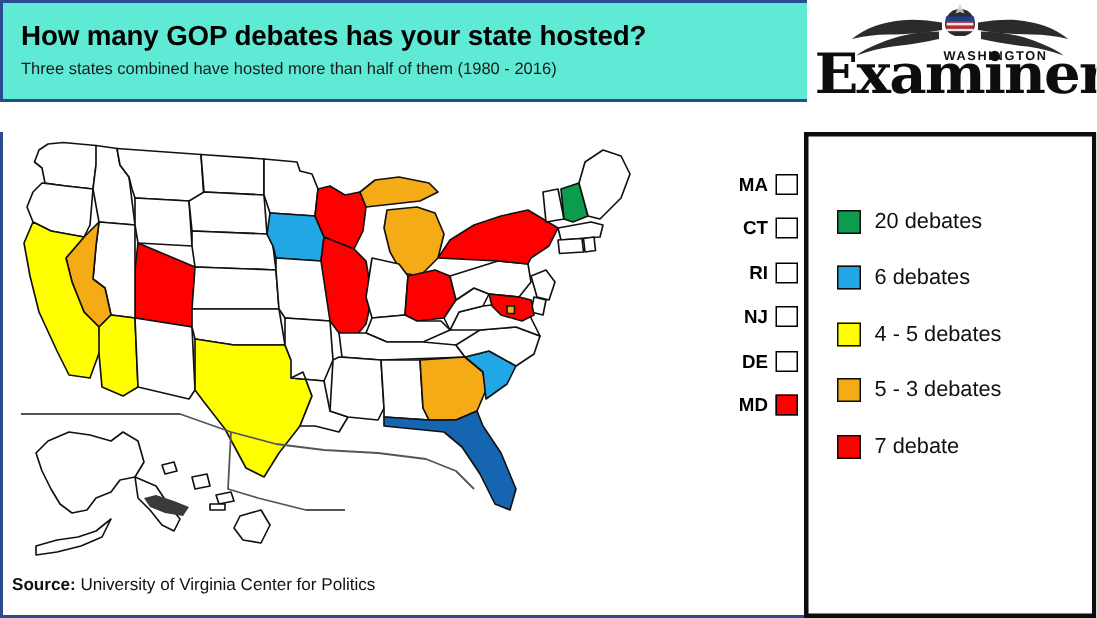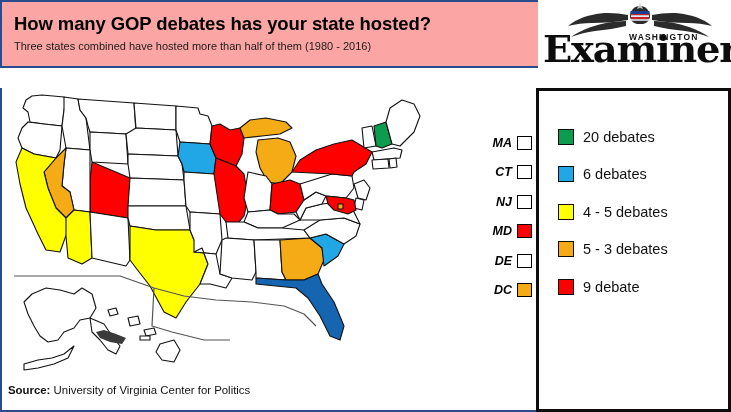--- a/index.html
+++ b/index.html
@@ -20,21 +20,21 @@
     box-sizing: border-box;
   }
 
   
   .header-band {
     position: absolute;
     left: 0;
     top: 0;
     width: 538px;
     height: 68px;
-    background: #fca5a5;
+    background: #5eead4;
     border: 2px solid #2a4b8d;
     border-right: none;
     box-sizing: border-box;
     text-decoration: underline;
   }
   .header-title {
     position: absolute;
     left: 12px;
     top: 11px;
     width: 510px;
@@ -123,23 +123,22 @@
     color: #111;
     white-space: nowrap;
     text-align: center;
   }
   .source-line b { font-weight: bold; }
 
   
   .state-tags {
     position: absolute;
     left: 466px;
-    top: 40px;
+    top: 20px;
     width: 64px;
-    font-style: italic;
   }
   .state-tag {
     display: flex;
     align-items: center;
     justify-content: flex-end;
     height: 29.5px;
     gap: 5px;
   }
   .state-tag .abbr {
     font-size: 12.5px;
@@ -166,21 +165,21 @@
     box-sizing: border-box;
     background: #ffffff;
   }
   .legend-list {
     position: absolute;
     left: 19px;
     top: 27px;
   }
   .legend-row {
     display: flex;
-    align-items: center;
+    align-items: flex-end;
     height: 37.5px;
     gap: 9px;
   }
   .legend-row .lswatch {
     width: 16px;
     height: 16px;
     border: 1.4px solid #0d0d0d;
     box-sizing: border-box;
     flex: 0 0 auto;
   }
@@ -358,34 +357,34 @@
     <div class="state-tags">
       <div class="state-tag">
         <span class="abbr">MA</span>
         <span class="swatch"></span>
       </div>
       <div class="state-tag">
         <span class="abbr">CT</span>
         <span class="swatch"></span>
       </div>
       <div class="state-tag">
+        <span class="abbr">RI</span>
+        <span class="swatch"></span>
+      </div>
+      <div class="state-tag">
         <span class="abbr">NJ</span>
         <span class="swatch"></span>
       </div>
       <div class="state-tag">
+        <span class="abbr">DE</span>
+        <span class="swatch"></span>
+      </div>
+      <div class="state-tag">
         <span class="abbr">MD</span>
         <span class="swatch" style="background: rgb(255, 0, 0);"></span>
-      </div>
-      <div class="state-tag">
-        <span class="abbr">DE</span>
-        <span class="swatch"></span>
-      </div>
-      <div class="state-tag">
-        <span class="abbr">DC</span>
-        <span class="swatch" style="background: rgb(245, 171, 22);"></span>
       </div>
     </div>
   </div>
 
   <div class="legend-panel">
     <div class="legend-list">
       <div class="legend-row">
         <span class="lswatch" style="background: rgb(13, 156, 79);"></span>
         <span class="llabel">20 debates</span>
       </div>
@@ -396,18 +395,18 @@
       <div class="legend-row">
         <span class="lswatch" style="background: rgb(255, 255, 0);"></span>
         <span class="llabel">4 - 5 debates</span>
       </div>
       <div class="legend-row">
         <span class="lswatch" style="background: rgb(245, 171, 22);"></span>
         <span class="llabel">5 - 3 debates</span>
       </div>
       <div class="legend-row">
         <span class="lswatch" style="background: rgb(255, 0, 0);"></span>
-        <span class="llabel">9 debate</span>
+        <span class="llabel">7 debate</span>
       </div>
     </div>
   </div>
 
 </div>
 
 </body></html>

